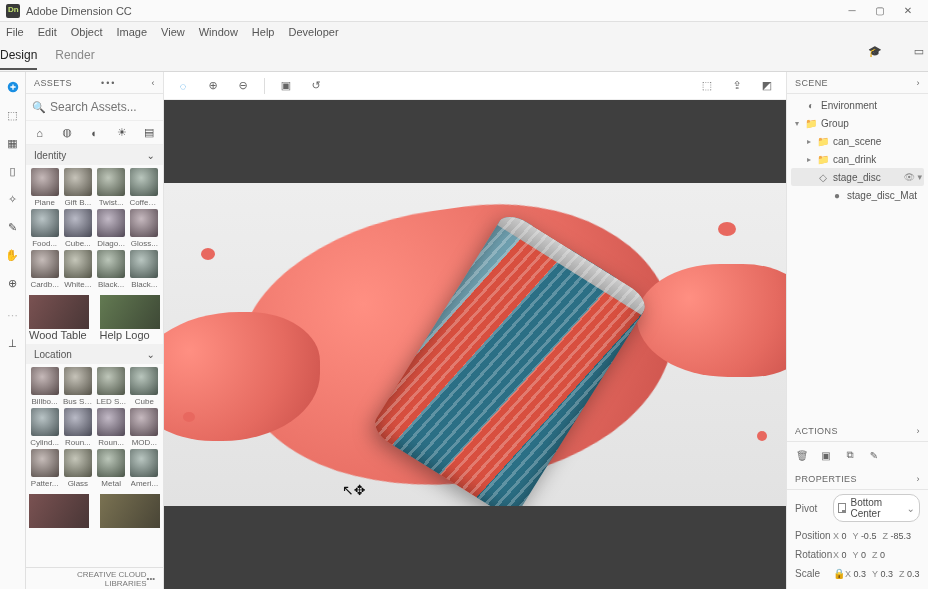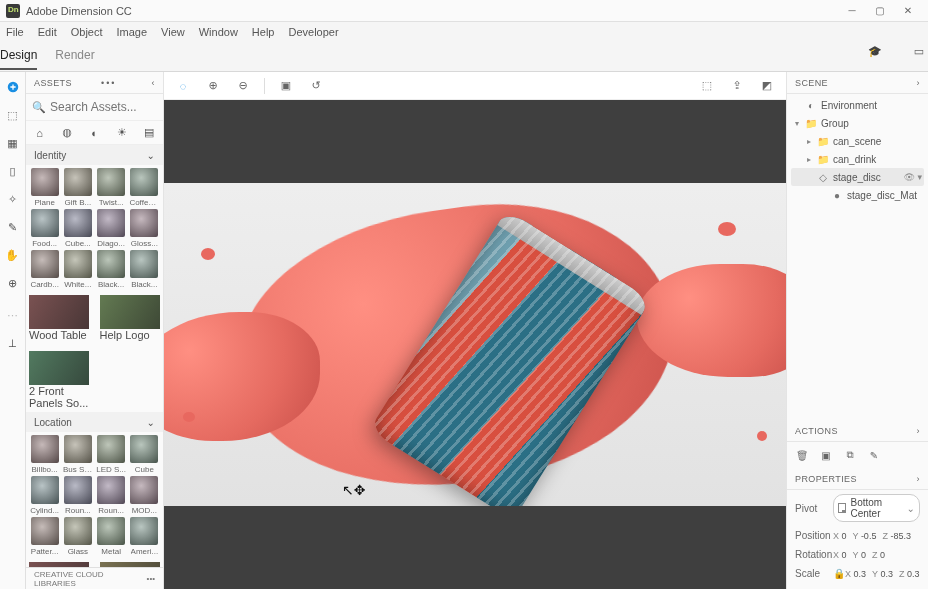--- a/index.html
+++ b/index.html
@@ -37,21 +37,21 @@
 .thumbs { display: grid; grid-template-columns: repeat(4, 1fr); gap: 2px; padding: 3px; }
 .thumbs .th { display: flex; flex-direction: column; align-items: center; }
 .thumbs .th .img { width: 28px; height: 28px; background: #4a4a4a; border-radius: 2px; position: relative; overflow: hidden; }
 .thumbs .th .lbl { font-size: 8px; color: #666; margin-top: 2px; max-width: 30px; white-space: nowrap; overflow: hidden; text-overflow: ellipsis; }
 .thumbs-wide { display: grid; grid-template-columns: repeat(2, 1fr); gap: 10px; padding: 3px; }
 .thumbs-wide .th .img { width: 60px; height: 34px; }
 .thumbs-wide .th .lbl { max-width: 60px; }
 .assets-scroll { flex: 1; overflow-y: auto; }
 .assets-scroll::-webkit-scrollbar { width: 6px; }
 .assets-scroll::-webkit-scrollbar-thumb { background: #c8c8c8; border-radius: 3px; }
-.cc-lib { height: 22px; border-top: 1px solid #e0e0e0; display: flex; align-items: center; padding: 0 8px; font-size: 8px; color: #777; justify-content: space-between; }
+.cc-lib { height: 22px; border-top: 1px solid #e0e0e0; display: flex; align-items: center; padding: 0 8px; font-size: 8px; color: #777; justify-content: space-between; text-align: right; }
 
 
 .view-col { flex: 1; display: flex; flex-direction: column; background: #fff; }
 .view-toolbar { height: 28px; display: flex; align-items: center; padding: 0 10px; gap: 12px; border-bottom: 1px solid #eee; color: #666; }
 .view-toolbar .vt { width: 18px; height: 18px; display: flex; align-items: center; justify-content: center; cursor: pointer; }
 .view-toolbar .vt.sel { color: #1a8fe3; }
 .view-toolbar .spacer { flex: 1; }
 .viewport { flex: 1; background: #3f3f3f; position: relative; display: flex; align-items: center; justify-content: center; }
 .canvas { width: 100%; height: 66%; background: linear-gradient(#eeeeee, #e2e2e2); position: relative; overflow: hidden; }
 
@@ -214,24 +214,20 @@
         </div>
       <div class="thumbs-wide" id="identity-wide">
           <div class="th">
             <div class="img" style="background: linear-gradient(120deg, rgb(122, 82, 82), rgb(73, 54, 54));"></div>
             <div class="lbl">Wood Table</div>
           </div>
           <div class="th">
             <div class="img" style="background: linear-gradient(120deg, rgb(99, 122, 82), rgb(62, 73, 54));"></div>
             <div class="lbl">Help Logo</div>
           </div>
-          <div class="th">
-            <div class="img" style="background: linear-gradient(120deg, rgb(82, 122, 96), rgb(54, 73, 61));"></div>
-            <div class="lbl">2 Front Panels So...</div>
-          </div>
         </div>
 
       <div class="section-head">
         <span>Location</span>
         <span>⌄</span>
       </div>
       <div class="thumbs" id="location-thumbs">
           <div class="th">
             <div class="img" style="background: radial-gradient(circle at 40% 35%, rgb(198, 185, 185), rgb(83, 70, 70));"></div>
             <div class="lbl">Billbo...</div>

